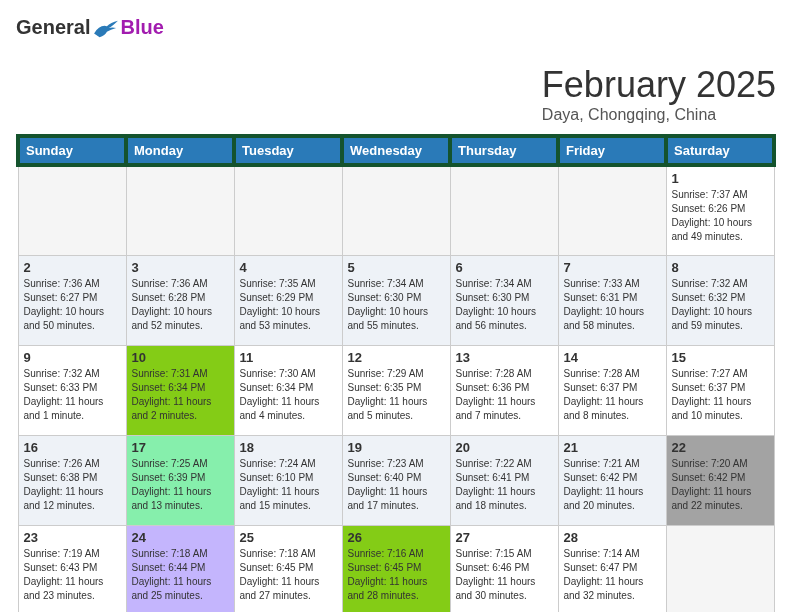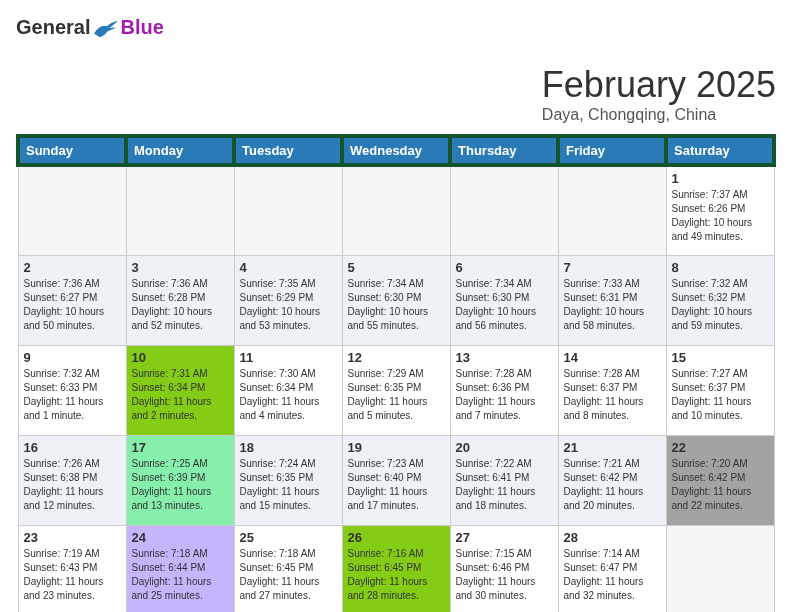--- a/index.html
+++ b/index.html
@@ -238,21 +238,21 @@
         </td>
         <td style="background: #86efac;">
           <span class="day-number">17</span>
           <div class="day-info">Sunrise: 7:25 AM
 Sunset: 6:39 PM
 Daylight: 11 hours and 13 minutes.</div>
         </td>
         <td style="background: rgb(238, 242, 247);">
           <span class="day-number">18</span>
           <div class="day-info">Sunrise: 7:24 AM
-Sunset: 6:35 PM
+Sunset: 6:10 PM
 Daylight: 11 hours and 15 minutes.</div>
         </td>
         <td style="background: rgb(238, 242, 247);">
           <span class="day-number">19</span>
           <div class="day-info">Sunrise: 7:23 AM
 Sunset: 6:40 PM
 Daylight: 11 hours and 17 minutes.</div>
         </td>
         <td style="background: rgb(238, 242, 247);">
           <span class="day-number">20</span>

